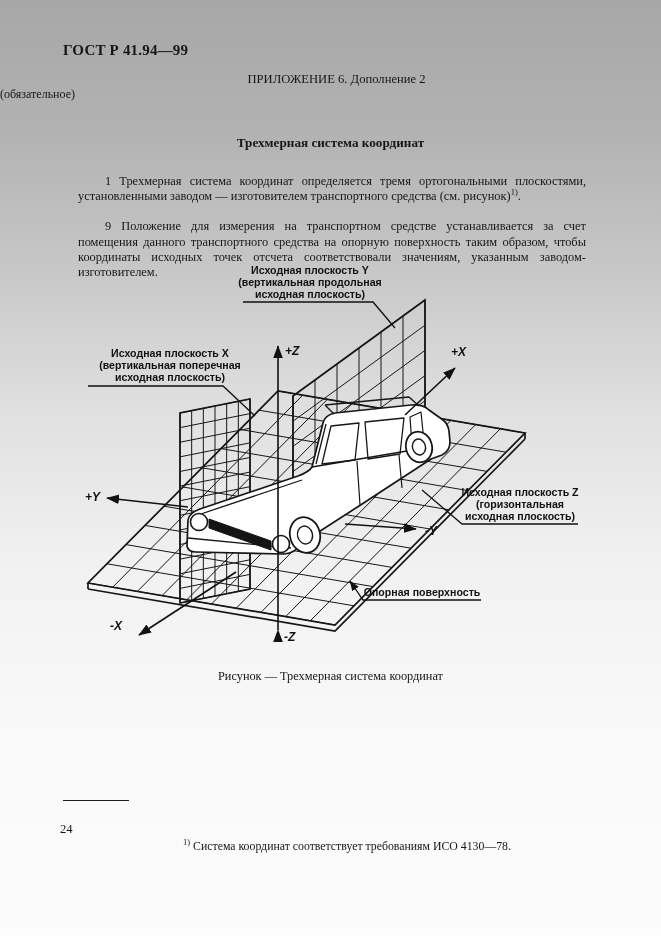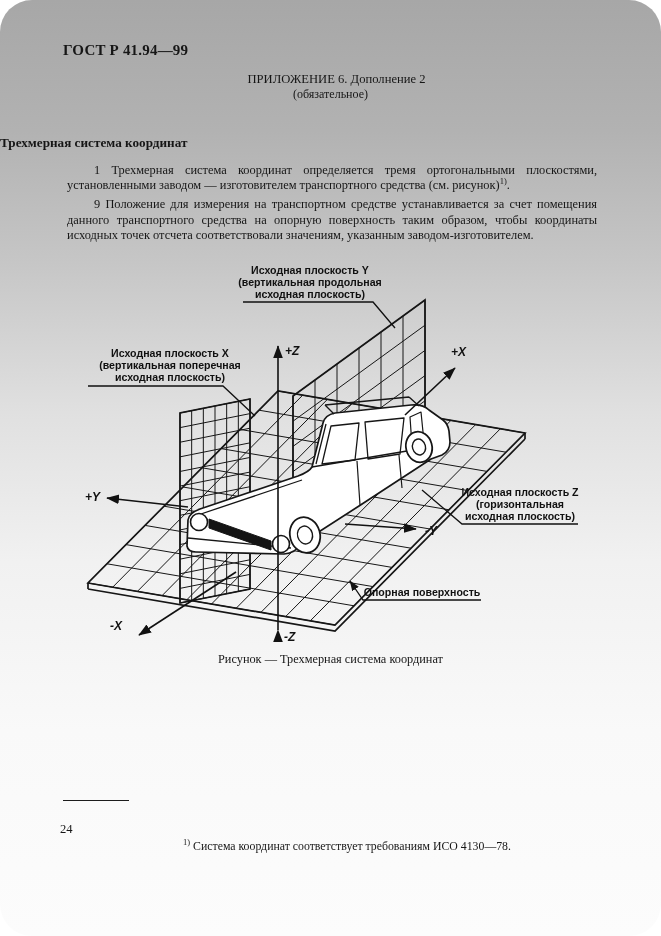--- a/index.html
+++ b/index.html
@@ -1,29 +1,28 @@
 <!DOCTYPE html>
 <html><head>
 <meta charset="utf-8">
 <style>
   html,body{margin:0;padding:0;}
   body{width:661px;height:936px;font-family:"Liberation Serif",serif;}
   .page{
     position:relative;width:661px;height:936px;overflow:hidden;color:#161616;
     background:linear-gradient(180deg,#a7a7a7 0%,#b2b2b2 14%,#c6c6c6 28%,#e0e0e0 44%,#f1f1f1 60%,#f9f9f9 78%,#fcfcfc 100%);
-    border-radius:32px;
   }
   .doc-number{position:absolute;left:63px;top:42px;font-weight:bold;font-size:15px;letter-spacing:.2px;}
   .appendix-1{position:absolute;left:12px;right:0;top:72px;text-align:center;font-size:12.6px;}
-  .appendix-2{position:absolute;left:0;right:0;top:87px;text-align:center;font-size:12px;}
-  .sec-title{position:absolute;left:0;right:0;top:135px;font-weight:bold;font-size:13.2px;}
+  .appendix-2{position:absolute;left:0;right:0;top:87px;font-size:12px;}
+  .sec-title{position:absolute;left:0;right:0;top:135px;text-align:center;font-weight:bold;font-size:13.2px;}
   .body-text{position:absolute;left:63px;top:159px;width:538px;font-size:12.4px;line-height:15.2px;text-align:justify;}
-  .body-text p{margin:4px;text-indent:27px;}
+  .body-text p{margin:15px;text-indent:27px;}
   sup{font-size:8.5px;line-height:0;}
-  .caption{position:absolute;left:0;right:0;top:652px;text-align:center;font-size:12.3px;}
+  .caption{position:absolute;left:0;right:0;top:669px;text-align:center;font-size:12.3px;}
   .fn-rule{position:absolute;left:63px;top:800px;width:66px;border-top:1.4px solid #1c1c1c;}
   .footnote{position:absolute;left:63px;top:839px;width:538px;font-size:11.8px;line-height:14px;text-indent:30px;text-align:center;}
   .page-num{position:absolute;left:60px;top:822px;font-size:12.6px;}
   svg.figure{position:absolute;left:60px;top:258px;}
   svg.figure text{fill:#111;}
   .plane-label{font-family:"Liberation Sans",sans-serif;font-weight:bold;font-size:10.6px;}
   .axis-label{font-family:"Liberation Sans",sans-serif;font-weight:bold;font-style:italic;font-size:12px;}
 </style>
 </head>
 <body>

